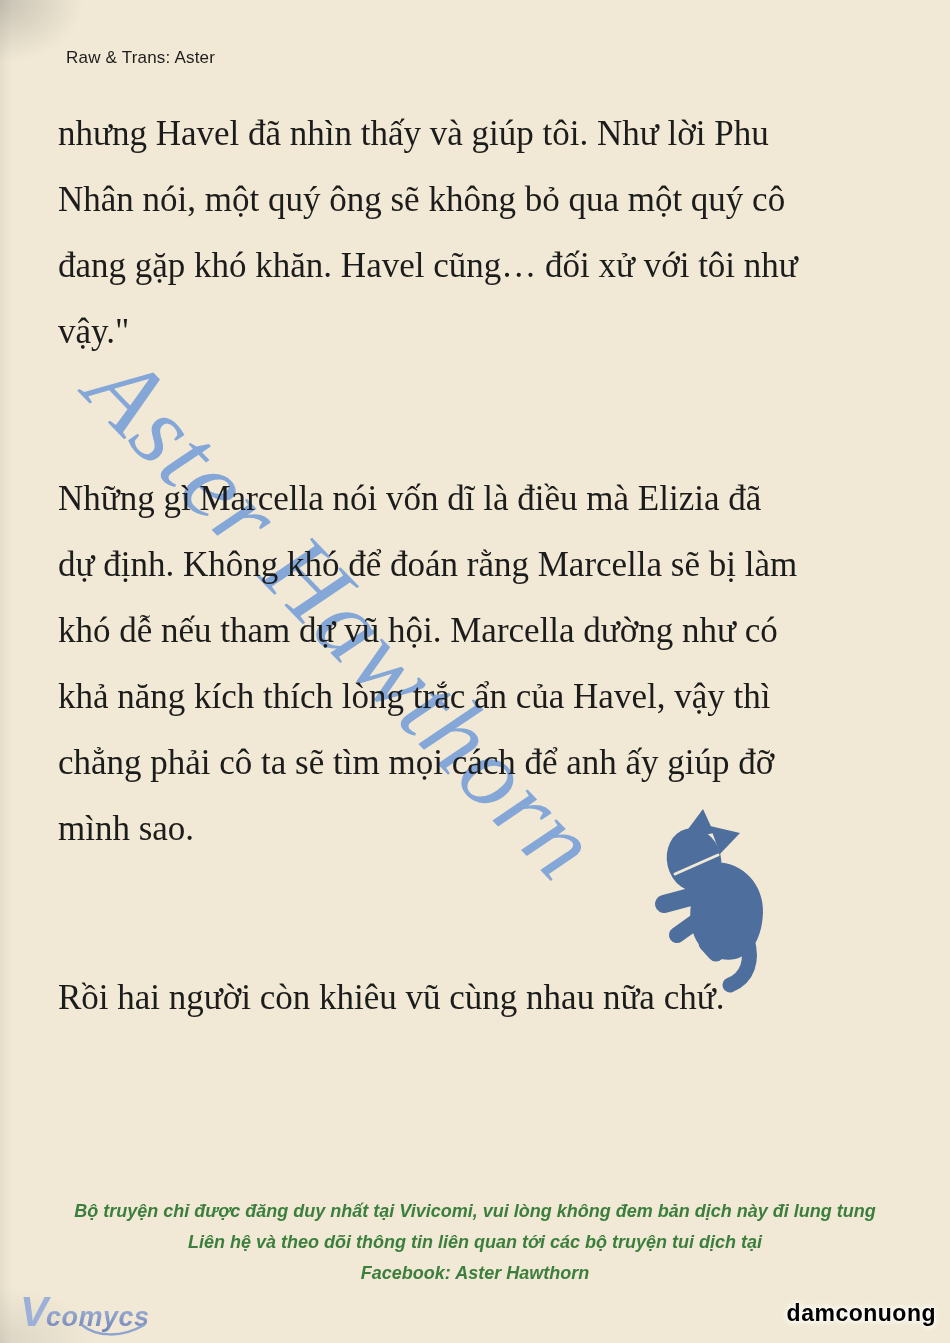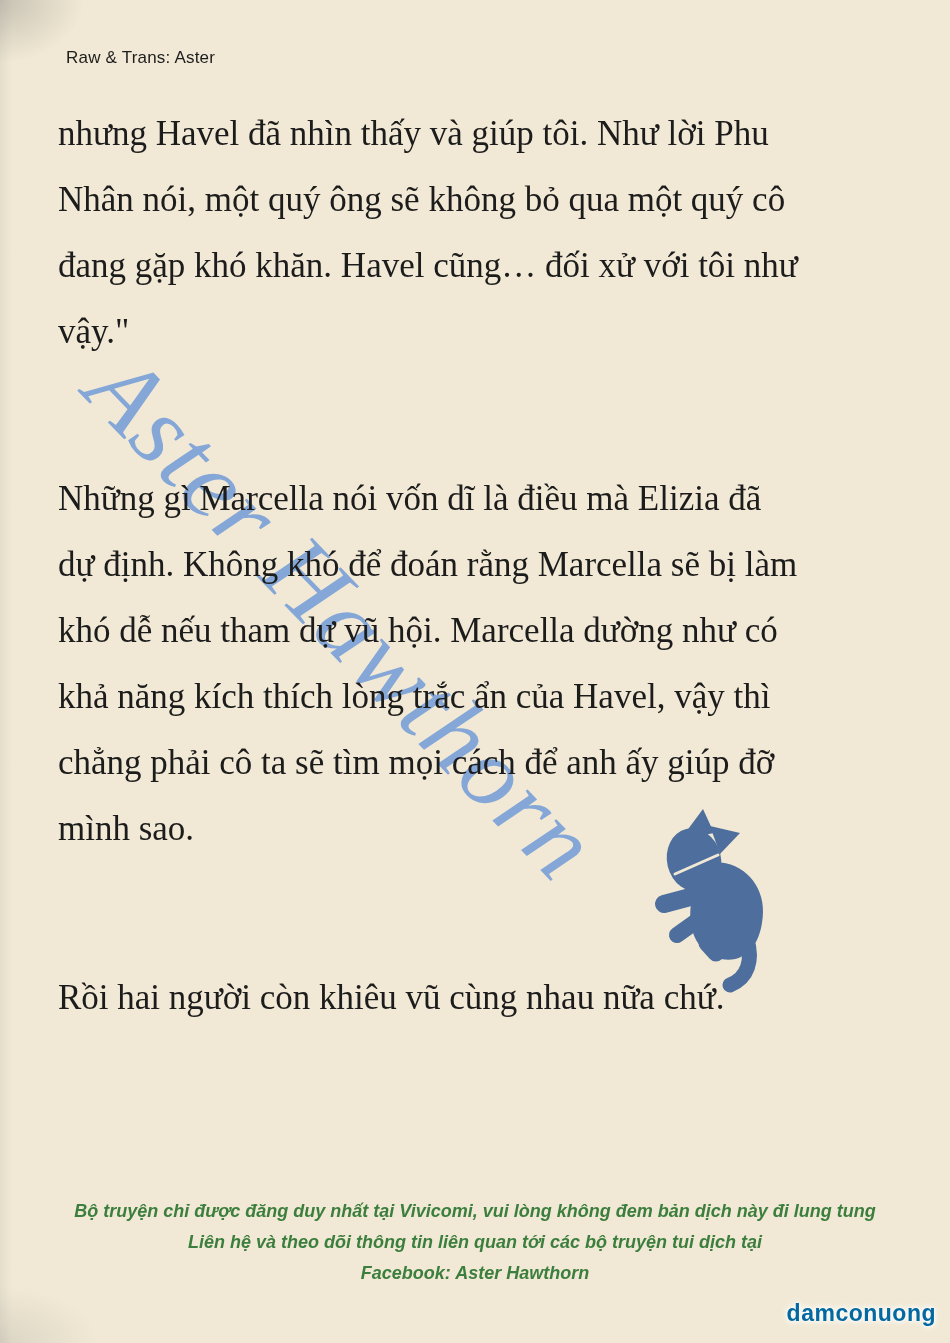--- a/index.html
+++ b/index.html
@@ -65,21 +65,21 @@
     font-size:27px;letter-spacing:.5px;
     background:linear-gradient(#a9b7da,#6f84b8);
     -webkit-background-clip:text;background-clip:text;
     -webkit-text-fill-color:transparent;
   }
   .logo-vcomycs .swirl{position:absolute;left:58px;top:34px;}
   .logo-damconuong{
     position:absolute;right:14px;top:1300px;z-index:6;
     font-family:"Liberation Sans",sans-serif;
     font-weight:bold;font-size:23px;letter-spacing:.5px;
-    color:#0369a1;
+    color:#000000;
     text-shadow:0 0 3px #ffffff,0 0 6px #ffffff,0 0 10px #ffffff;
   }
 </style>
 </head>
 <body>
 
 <div class="page">
 
   <div class="header-credit">Raw &amp; Trans: Aster</div>
 
@@ -120,16 +120,24 @@
       </g>
     </svg>
   </div>
 
   <div class="footer-notice">
     <div>Bộ truyện chỉ được đăng duy nhất tại Vivicomi, vui lòng không đem bản dịch này đi lung tung</div>
     <div>Liên hệ và theo dõi thông tin liên quan tới các bộ truyện tui dịch tại</div>
     <div>Facebook: Aster Hawthorn</div>
   </div>
 
+  <div class="logo-vcomycs">
+    <span class="v">V</span><span class="rest">comycs</span>
+    <span class="swirl">
+      <svg width="70" height="16" viewBox="0 0 70 16" aria-hidden="true">
+        <path d="M4,3 C18,15 44,16 66,3" fill="none" stroke="#8fa3cf" stroke-width="2.5" stroke-linecap="round"></path>
+      </svg>
+    </span>
+  </div>
 
   <div class="logo-damconuong">damconuong</div>
 
 </div>
 
 </body></html>

